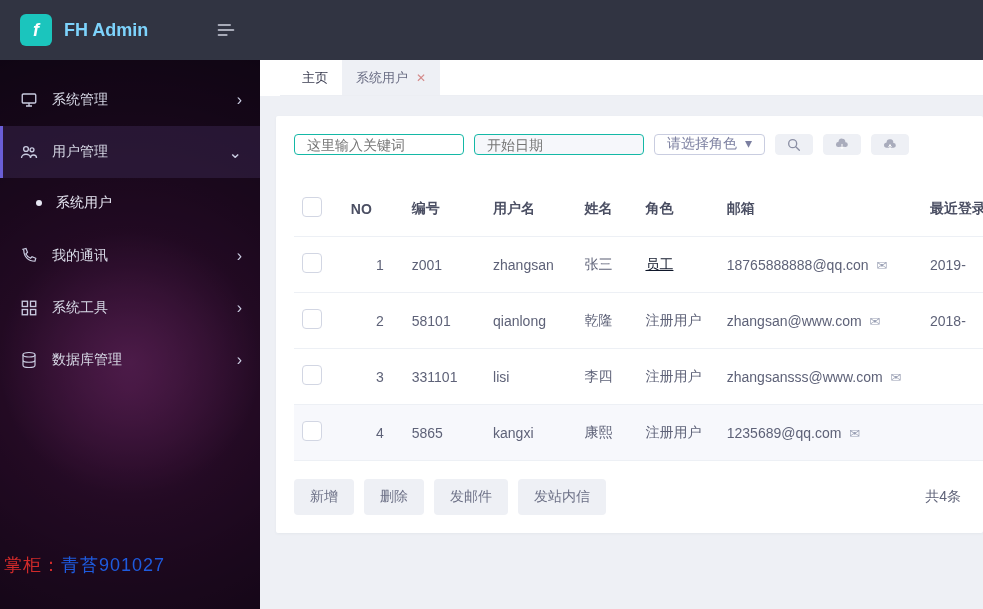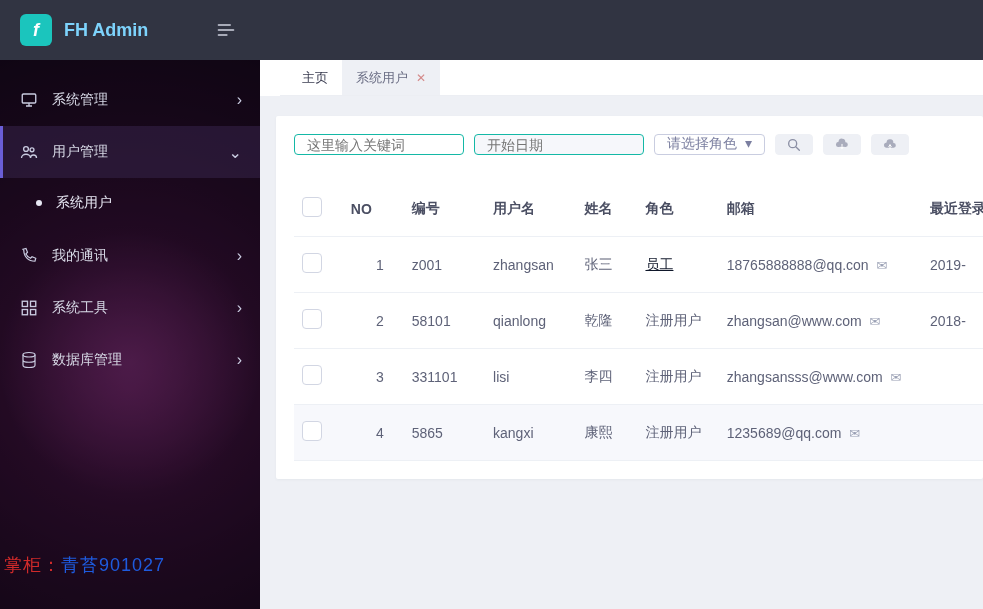--- a/index.html
+++ b/index.html
@@ -308,15 +308,22 @@
               <td>5865</td>
               <td>kangxi</td>
               <td>康熙</td>
               <td>注册用户</td>
               <td>1235689@qq.com <span class="mail-ico">✉</span></td>
               <td></td>
             </tr>
           </tbody>
       </table>
 
+      <div class="footer-actions">
+        <button class="btn">新增</button>
+        <button class="btn">删除</button>
+        <button class="btn">发邮件</button>
+        <button class="btn">发站内信</button>
+        <div class="pager">共4条</div>
+      </div>
     </div>
   </div>
 </div>
 
 </body></html>

